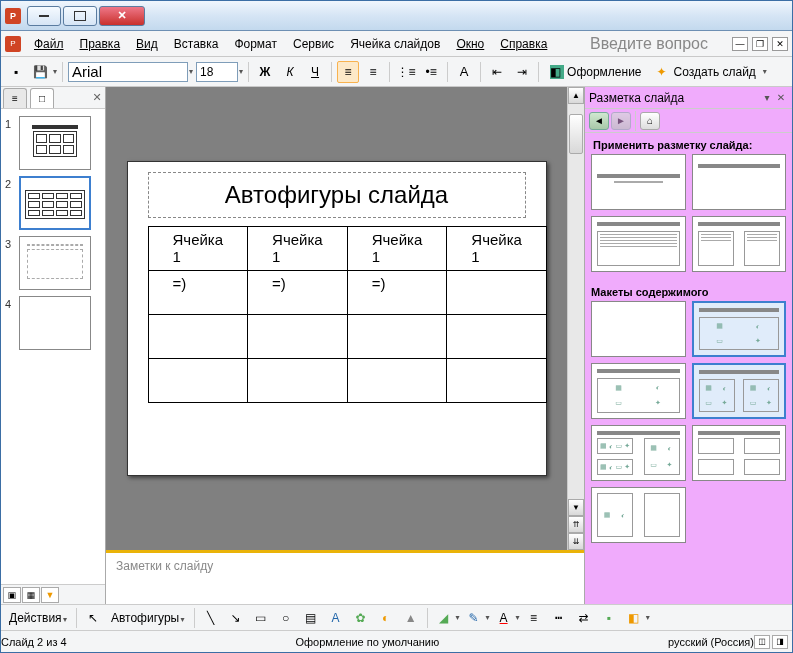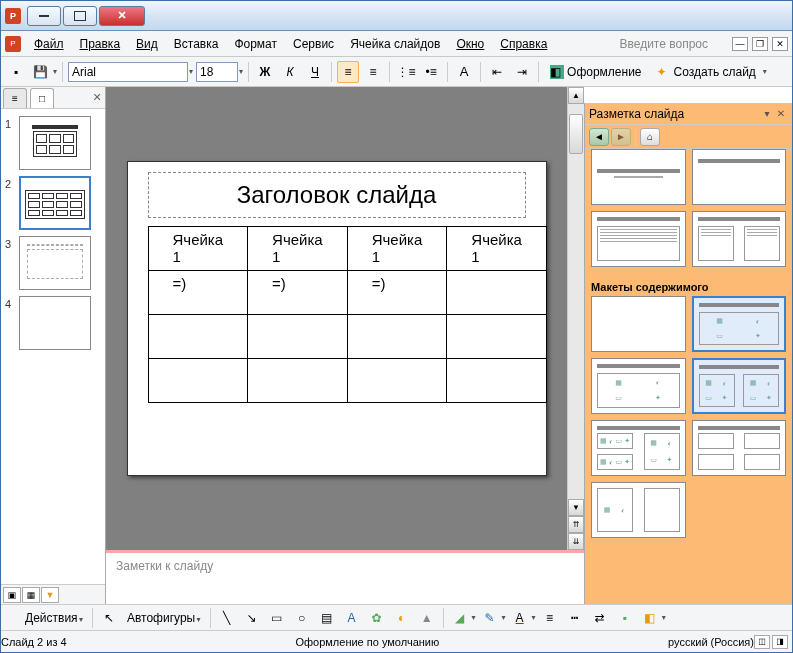--- a/index.html
+++ b/index.html
@@ -12,27 +12,27 @@
 .win-btn { width: 34px; height: 20px; border: 1px solid #5a7ca0; border-radius: 3px; display: flex; align-items: center; justify-content: center; font-size: 11px; cursor: pointer; background: linear-gradient(#f5faff,#d6e5f5); }
 .win-btn.close { background: linear-gradient(#e78,#c9302c); color: #fff; width: 46px; }
 .win-btn.min::before { content:''; width:10px; border-bottom:2px solid #333; }
 .win-btn.max::before { content:''; width:10px; height:8px; border:1.5px solid #333; }
 .win-btn.close::before { content:'✕'; font-weight:bold; }
 
 .menubar { height: 26px; background: #f4f5f6; border-bottom: 1px solid #c9c9c9; display: flex; align-items: center; padding: 0 4px; gap: 2px; }
 .menubar .small-icon { width:16px; height:16px; background:#d04424; border-radius:2px; margin-right:4px; display:flex;align-items:center;justify-content:center;font-size:8px;color:#fff;}
 .menubar .menu-item { font-size: 12px; padding: 2px 7px; cursor: pointer; }
 .menubar .menu-item u { text-decoration: underline; }
-.menubar .ask { margin-left: auto; color: #888; font-size: 12px; padding-right: 20px; padding-left: 8px; }
+.menubar .ask { margin-left: auto; color: #888; font-size: 16px; padding-right: 20px; padding-left: 8px; }
 .menubar .mdicls { width:16px; height:14px; border:1px solid #999; font-size:9px; display:flex;align-items:center;justify-content:center; margin-left:2px; cursor:pointer; background:#fff;}
 
 .toolbar { height: 30px; background: #f4f5f6; border-bottom: 1px solid #c9c9c9; display: flex; align-items: center; padding: 0 4px; gap: 3px; }
 .tb-btn { width: 22px; height: 22px; border: 1px solid transparent; display: flex; align-items: center; justify-content: center; font-size: 12px; cursor: pointer; border-radius: 2px; }
 .tb-sep { width: 1px; height: 20px; background: #ccc; margin: 0 2px; }
-.font-sel { width: 120px; height: 20px; border: 1px solid #7f9db9; font-size: 12px; padding: 0 3px; background: #fff; }
+.font-sel { width: 120px; height: 20px; border: 1px solid #7f9db9; font-size: 15px; padding: 0 3px; background: #fff; }
 .size-sel { width: 42px; height: 20px; border: 1px solid #7f9db9; font-size: 12px; padding: 0 3px; background: #fff; }
 .tb-dd { font-size:8px; color:#555; margin-left:-2px;}
 .tb-text-btn { height: 22px; border: 1px solid transparent; padding: 0 5px; font-size: 12px; display: flex; align-items: center; gap: 3px; cursor: pointer; border-radius: 2px; }
 .tb-text-btn .ico { width:14px; height:14px; display:inline-block;}
 
 .main-area { flex: 1; display: flex; min-height: 0; }
 
 .left-panel { width: 105px; background: #fff; border-right: 1px solid #aaa; display: flex; flex-direction: column; }
 .outline-tabs { height: 22px; display: flex; border-bottom: 1px solid #ccc; background: #f4f5f6; }
 .otab { width: 24px; height: 20px; border: 1px solid #aaa; border-bottom: none; margin: 1px 1px 0 2px; display: flex; align-items: center; justify-content: center; background: #fff; cursor: pointer; border-radius: 3px 3px 0 0; font-size:10px;}
@@ -53,23 +53,23 @@
 .slide-title-box { border: 1px dashed #888; padding: 8px; text-align: center; margin-bottom: 8px; }
 .slide-title { font-size: 24px; }
 .slide-table { width: 100%; border-collapse: collapse; }
 .slide-table td { border: 1.5px solid #000; height: 44px; padding: 4px 24px; font-size: 15px; vertical-align: top; width:25%; }
 .scroll-v { width: 17px; background: #e8e8e8; border-left: 1px solid #ccc; display:flex; flex-direction:column; }
 .scroll-btn { height:17px; background:linear-gradient(#fff,#d8d8d8); border:1px solid #aaa; display:flex; align-items:center; justify-content:center; font-size:8px; cursor:pointer;}
 .scroll-track { flex:1; position:relative;}
 .scroll-thumb { position:absolute; left:1px; right:1px; top:10px; height:40px; background:linear-gradient(#fff,#d8d8d8); border:1px solid #aaa; border-radius:2px;}
 .cr-holder { display:flex; flex:1;}
 
-.notes-area { height: 54px; background: #fff; border-top: 3px solid #fca5a5; padding: 6px 10px; font-size: 12px; color: #888; }
-
-.right-panel { width: 208px; background: #fdba74; border-left: 1px solid #aaa; display: flex; flex-direction: column; margin-top: 16px; }
+.notes-area { height: 54px; background: #fff; border-top: 3px solid #eab308; padding: 6px 10px; font-size: 12px; color: #888; }
+
+.right-panel { width: 208px; background: #f0abfc; border-left: 1px solid #aaa; display: flex; flex-direction: column; }
 .rp-header { height: 22px; display: flex; align-items: center; padding: 0 4px; border-bottom: 1px solid #ccc; font-size: 12px; }
 .rp-header .rp-title { flex: 1; }
 .rp-header .rp-btn { width: 14px; height: 14px; font-size: 10px; cursor: pointer; display:flex;align-items:center;justify-content:center;color:#555;}
 .rp-nav { height: 24px; display: flex; align-items: center; padding: 2px 4px; gap: 2px; border-bottom: 1px solid #ccc; }
 .rp-nav-btn { width: 20px; height: 18px; border: 1px solid #7a9; background: linear-gradient(#d0e8d0,#a8c8a8); border-radius: 3px; display: flex; align-items: center; justify-content: center; font-size: 10px; cursor: pointer; }
 .rp-nav-btn.dis { opacity:0.5;}
 .rp-label { font-size: 11px; font-weight: bold; padding: 6px 8px 3px; }
 .rp-layouts { flex: 1; overflow: auto; padding: 0 6px; }
 .layout-grid { display: grid; grid-template-columns: 1fr 1fr; gap: 6px; margin-bottom: 8px; }
 .layout-item { height: 56px; background: #fff; border: 1px solid #888; cursor: pointer; padding: 5px; position:relative; }
@@ -79,21 +79,21 @@
 .li-box { border: 1px solid #999; position: absolute; }
 .li-lines { display:flex; flex-direction:column; gap:2px; padding:2px;}
 .li-lines div { height:1px; background:#aaa;}
 .li-content-icons { display:grid; grid-template-columns:1fr 1fr; gap:2px; padding:2px; height:100%;}
 .li-content-icons span { font-size:7px; color:#7a9; display:flex; align-items:center; justify-content:center;}
 .rp-footer { height: 24px; display: flex; align-items: center; padding: 0 6px; border-top: 1px solid #ccc; font-size: 11px; gap: 4px; }
 
 .view-btns { height: 20px; background: #f4f5f6; border-top: 1px solid #ccc; display: flex; align-items: center; padding: 0 2px; gap: 1px; }
 .vb { width: 18px; height: 16px; border: 1px solid #aaa; font-size: 9px; display: flex; align-items: center; justify-content: center; cursor: pointer; background:#fff;}
 
-.bottom-toolbar { height: 26px; background: #f4f5f6; border-top: 1px solid #ccc; display: flex; align-items: center; padding: 0 20px; gap: 3px; }
+.bottom-toolbar { height: 26px; background: #f4f5f6; border-top: 1px solid #ccc; display: flex; align-items: center; padding: 0 4px; gap: 3px; }
 .bt-label { font-size: 12px; padding: 0 4px; cursor: pointer; }
 
 .statusbar { height: 22px; background: #f4f5f6; border-top: 1px solid #ccc; display: flex; align-items: center; font-size: 11px; }
 .status-cell { padding: 0 0; }
 .status-cell.c { flex:1; text-align:center;}
 .status-icons { display:flex; gap:2px; padding-right:4px;}
 .st-icon { width:16px; height:14px; border:1px solid #aaa; background:#fff; font-size:8px; display:flex; align-items:center; justify-content:center;}
 </style>
 </head>
 <body>
@@ -241,21 +241,21 @@
         <div class="vb">▦</div>
         <div class="vb" style="color:#e90">▼</div>
       </div>
     </div>
 
     <div class="center-panel">
       <div class="cr-holder">
         <div class="slide-wrap">
           <div class="slide">
             <div class="slide-title-box">
-              <div class="slide-title">Заголовок слайда</div>
+              <div class="slide-title">Автофигуры слайда</div>
             </div>
             <table class="slide-table">
               <tbody>
                   <tr>
                     <td>Ячейка 1</td>
                     <td>Ячейка 1</td>
                     <td>Ячейка 1</td>
                     <td>Ячейка 1</td>
                   </tr>
               <tr>
@@ -298,20 +298,21 @@
         <span class="rp-title">Разметка слайда</span>
         <span class="rp-btn">▾</span>
         <span class="rp-btn">✕</span>
       </div>
       <div class="rp-nav">
         <div class="rp-nav-btn">◄</div>
         <div class="rp-nav-btn dis">►</div>
         <div class="tb-sep"></div>
         <div class="rp-nav-btn" style="background:linear-gradient(#fff,#ddd);border-color:#aaa">⌂</div>
       </div>
+      <div class="rp-label">Применить разметку слайда:</div>
       <div class="rp-layouts">
         <div class="layout-grid">
           <div class="layout-item">
               <div style="margin-top:14px">
                 <div class="li-title"></div>
                 <div class="li-sub"></div>
               </div>
             </div>
           <div class="layout-item">
               <div class="li-title" style="margin-top:4px"></div>

